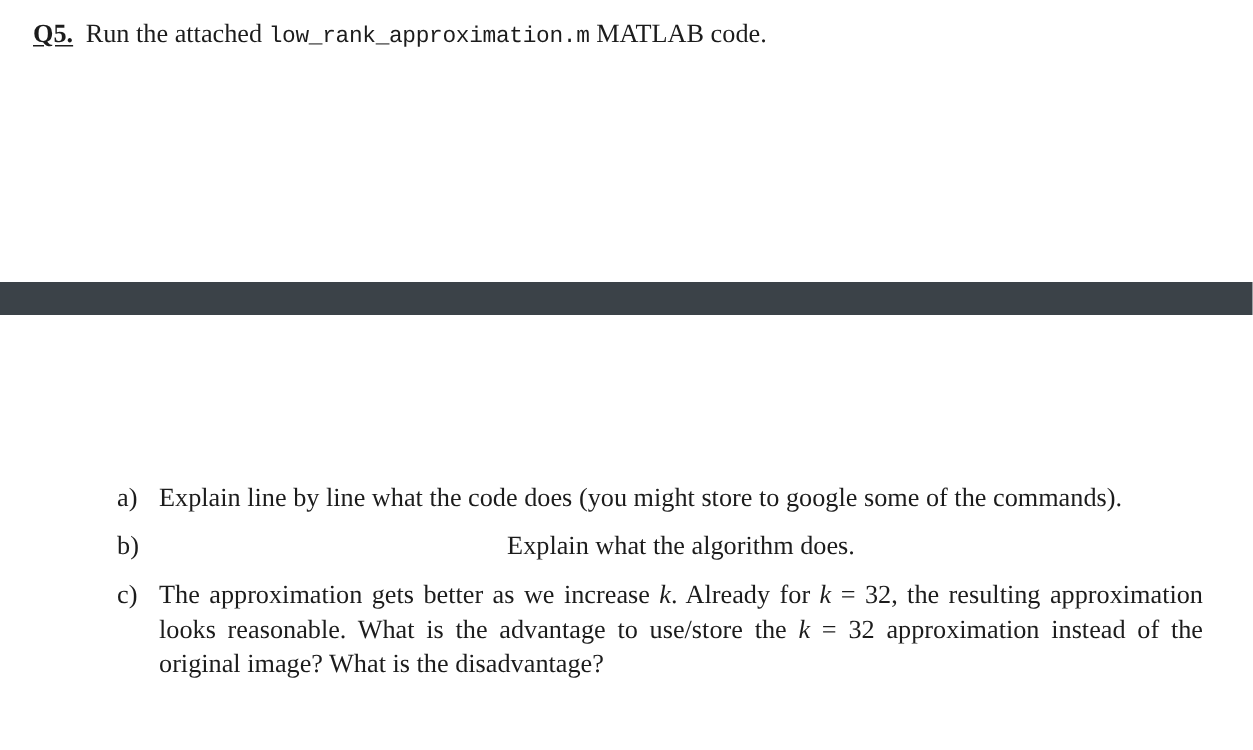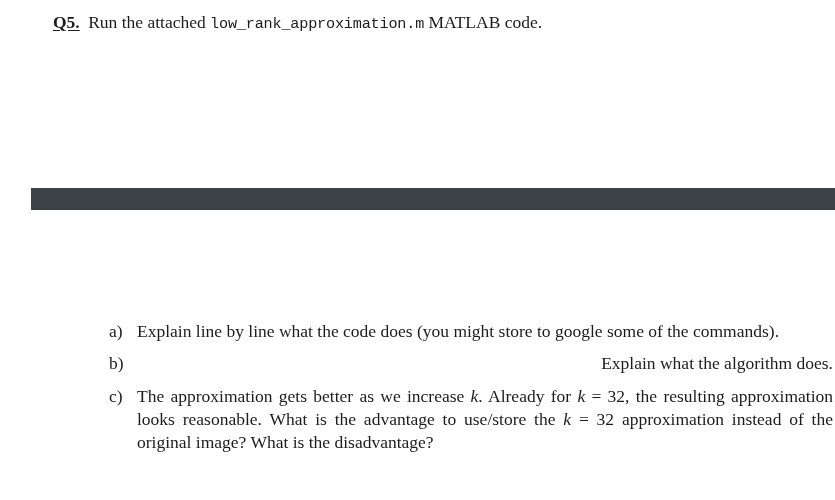--- a/index.html
+++ b/index.html
@@ -11,21 +11,20 @@
     height: 500px;
     background: #ffffff;
     font-family: "Liberation Serif", serif;
     color: #1c1c1c;
     overflow: hidden;
   }
   .page {
     position: relative;
     width: 776px;
     height: 500px;
-    margin-left: 31px;
   }
 
   
   .q-line {
     position: absolute;
     left: 22px;
     top: 12px;
     right: 20px;
     font-size: 17.5px;
     line-height: 1.25;
@@ -71,21 +70,21 @@
     width: 28px;
     flex: 0 0 28px;
     text-align: left;
   }
   .item .body {
     flex: 1 1 auto;
     text-align: justify;
     text-justify: inter-word;
   }
   .item .body.nojust {
-    text-align: right;
+    text-align: center;
   }
   .it {
     font-style: italic;
     font-family: "Liberation Serif", serif;
   }
   .nowrapbit { white-space: nowrap; }
 </style>
 </head>
 <body>
 

